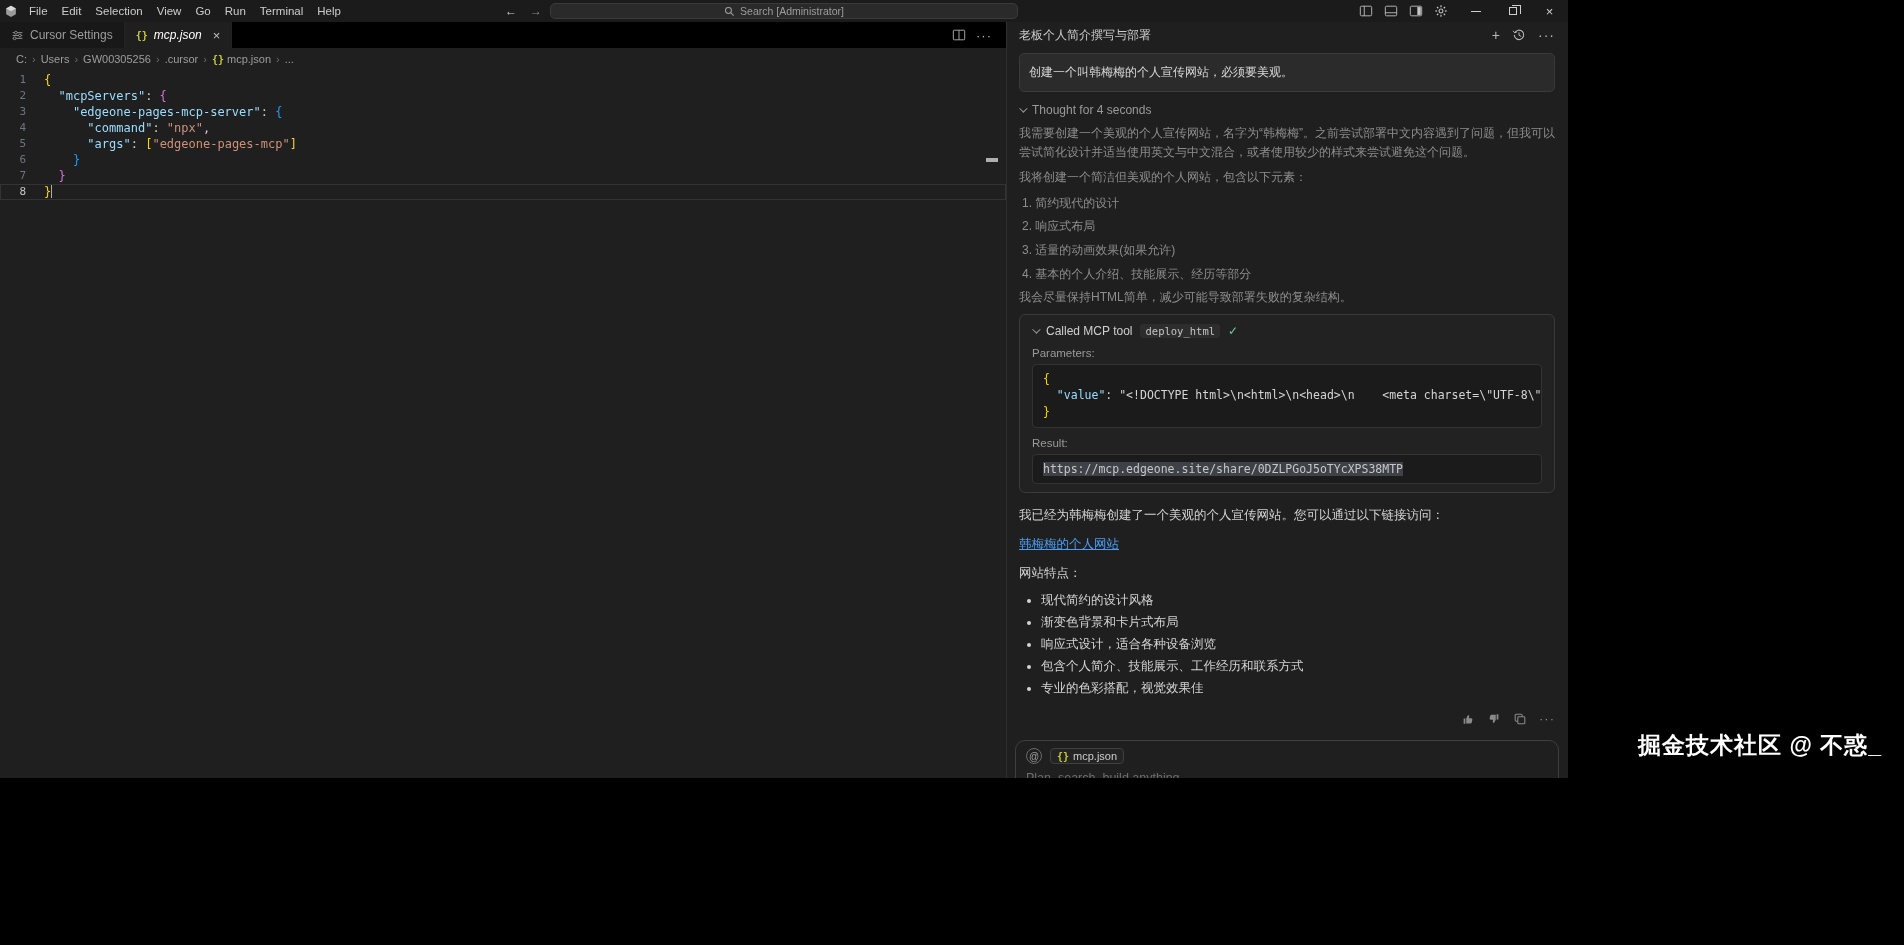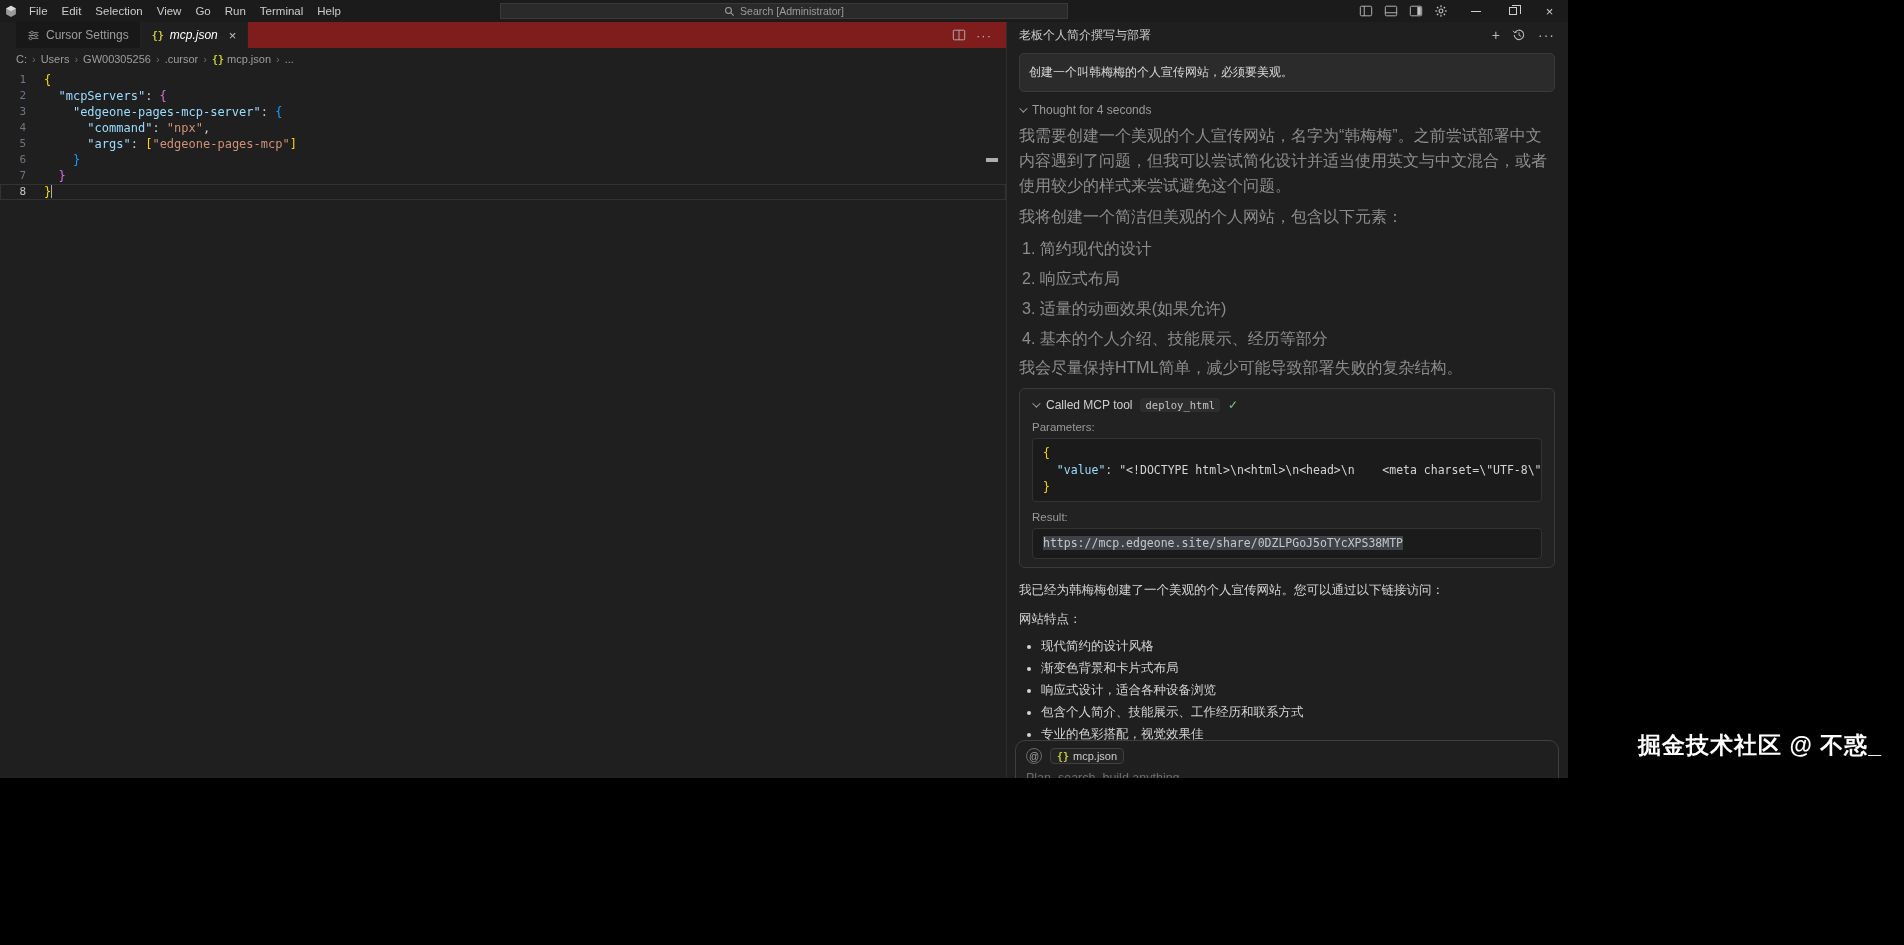--- a/index.html
+++ b/index.html
@@ -11,39 +11,39 @@
 
   
   .titlebar { height:22px; background:#1b1b1b; display:flex; align-items:center;
               position:relative; color:#cccccc; }
   .app-logo { width:22px; display:flex; justify-content:center; }
   .menu-bar { display:flex; }
   .menu-item { font-size:11.5px; padding:0 7px; color:#cccccc; cursor:default; }
   .nav-arrows { position:absolute; left:505px; display:flex; gap:13px; font-size:12px; }
   .nav-back { color:#cfcfcf; } .nav-fwd { color:#8a8a8a; }
   .search-box { position:absolute; left:50%; top:3px; transform:translateX(-50%);
-                width:568px; height:16px; background:#2a2a2b; border:1px solid #3a3a3a;
-                border-radius:0; display:flex; align-items:center; justify-content:center;
+                width:468px; height:16px; background:#2a2a2b; border:1px solid #3a3a3a;
+                border-radius:5px; display:flex; align-items:center; justify-content:center;
                 gap:5px; color:#9d9d9d; font-size:10.5px; }
   .tb-icons { position:absolute; right:120px; display:flex; gap:11px; align-items:center; }
   .tb-icons svg { display:block; }
   .win-controls { position:absolute; right:0; top:0; height:22px; display:flex; }
   .win-btn { width:37px; height:22px; display:flex; align-items:center; justify-content:center;
              color:#cfcfcf; font-size:13px; }
   .min-glyph { width:10px; height:1px; background:#cfcfcf; display:block; }
   .restore-glyph { width:8px; height:8px; border:1px solid #cfcfcf; position:relative; }
   .restore-glyph::before { content:""; position:absolute; left:2px; top:-3px; width:8px; height:8px;
                            border:1px solid #cfcfcf; border-left:none; border-bottom:none; }
 
   
   .main { display:flex; height:756px; }
   .editor-col { width:1007px; display:flex; flex-direction:column; border-right:1px solid #2e2e2e; }
 
   
-  .tabbar { height:26px; background:#7f1d1d; display:flex; align-items:stretch;margin-left:16px; }
+  .tabbar { height:26px; background:#000000; display:flex; align-items:stretch; }
   .tab { display:flex; align-items:center; gap:6px; padding:0 11px; font-size:12px;
          border-right:1px solid #232323; }
   .tab.inactive { color:#9d9d9d; background:#181818; }
   .tab.active { color:#ffffff; background:#1f1f1f; }
   .tab.active .tab-label { font-style:italic; }
   .json-ico { color:#cbcb41; font-family:"DejaVu Sans Mono", monospace; font-size:10px; font-weight:bold; }
   .tab-close { color:#c0c0c0; font-size:13px; margin-left:5px; }
   .ed-actions { margin-left:auto; display:flex; align-items:center; gap:10px; padding-right:14px;
                 color:#b8b8b8; }
   .dots { font-size:13px; letter-spacing:1px; color:#b8b8b8; }
@@ -74,21 +74,21 @@
   .chat-title { font-size:12px; color:#cccccc; white-space:nowrap; }
   .chat-header .spacer { flex:1; }
   .chat-hicon { color:#b8b8b8; font-size:14px; display:flex; align-items:center; }
   .chat-body { flex:1; padding:0 12px; overflow:hidden; }
 
   .user-bubble { margin-top:5px; background:#2b2b2b; border:1px solid #3a3a3a; border-radius:5px;
                  padding:10px 9px; font-size:12px; color:#d8d8d8; }
   .thought-header { margin:11px 0 7px; color:#9a9a9a; font-size:12px; display:flex; align-items:center; gap:7px; }
   .chev { width:6px; height:6px; border-right:1.2px solid #9a9a9a; border-bottom:1.2px solid #9a9a9a;
           transform:rotate(45deg) translateY(-2px); display:inline-block; }
-  .thought-body { color:#8d8d8d; font-size:16px; line-height:1.55; }
+  .thought-body { color:#8d8d8d; font-size:12px; line-height:1.55; }
   .thought-body p { margin:0 0 7px; }
   .t-li { margin:0 0 5px 3px; }
 
   .tool-box { border:1px solid #3a3a3a; border-radius:6px; background:#222222;
               padding:9px 12px 8px; margin:6px 0 12px; }
   .tool-header { display:flex; align-items:center; gap:8px; font-size:12px; color:#cfcfcf; }
   .tool-name { font-family:"DejaVu Sans Mono", monospace; font-size:10.5px; color:#c4c4c4;
                background:#2d2d2d; border-radius:3px; padding:1px 5px; }
   .check { color:#73c991; font-size:12px; }
   .tool-label { color:#9a9a9a; font-size:11.5px; margin:9px 0 5px; }
@@ -312,20 +312,21 @@
             <span class="check">✓</span>
           </div>
           <div class="tool-label">Parameters:</div>
           <div class="tool-code"><div class="pcode-line"><span class="tk-b1">{</span></div><div class="pcode-line"><span>  </span><span class="tk-key">"value"</span><span class="tk-pl">: </span><span class="tk-strw">"&lt;!DOCTYPE html&gt;\n&lt;html&gt;\n&lt;head&gt;\n    &lt;meta charset=\"UTF-8\"&gt;\n</span></div><div class="pcode-line"><span class="tk-b1">}</span></div></div>
           <div class="tool-label">Result:</div>
           <div class="tool-code"><span class="sel-hl">https://mcp.edgeone.site/share/0DZLPGoJ5oTYcXPS38MTP</span></div>
         </div>
 
         <div class="resp">
           <p>我已经为韩梅梅创建了一个美观的个人宣传网站。您可以通过以下链接访问：</p>
+          <p><a href="#">韩梅梅的个人网站</a></p>
           <p>网站特点：</p>
           <ul class="features">
               <li>现代简约的设计风格</li>
               <li>渐变色背景和卡片式布局</li>
               <li>响应式设计，适合各种设备浏览</li>
               <li>包含个人简介、技能展示、工作经历和联系方式</li>
               <li>专业的色彩搭配，视觉效果佳</li>
             </ul>
         </div>
 

